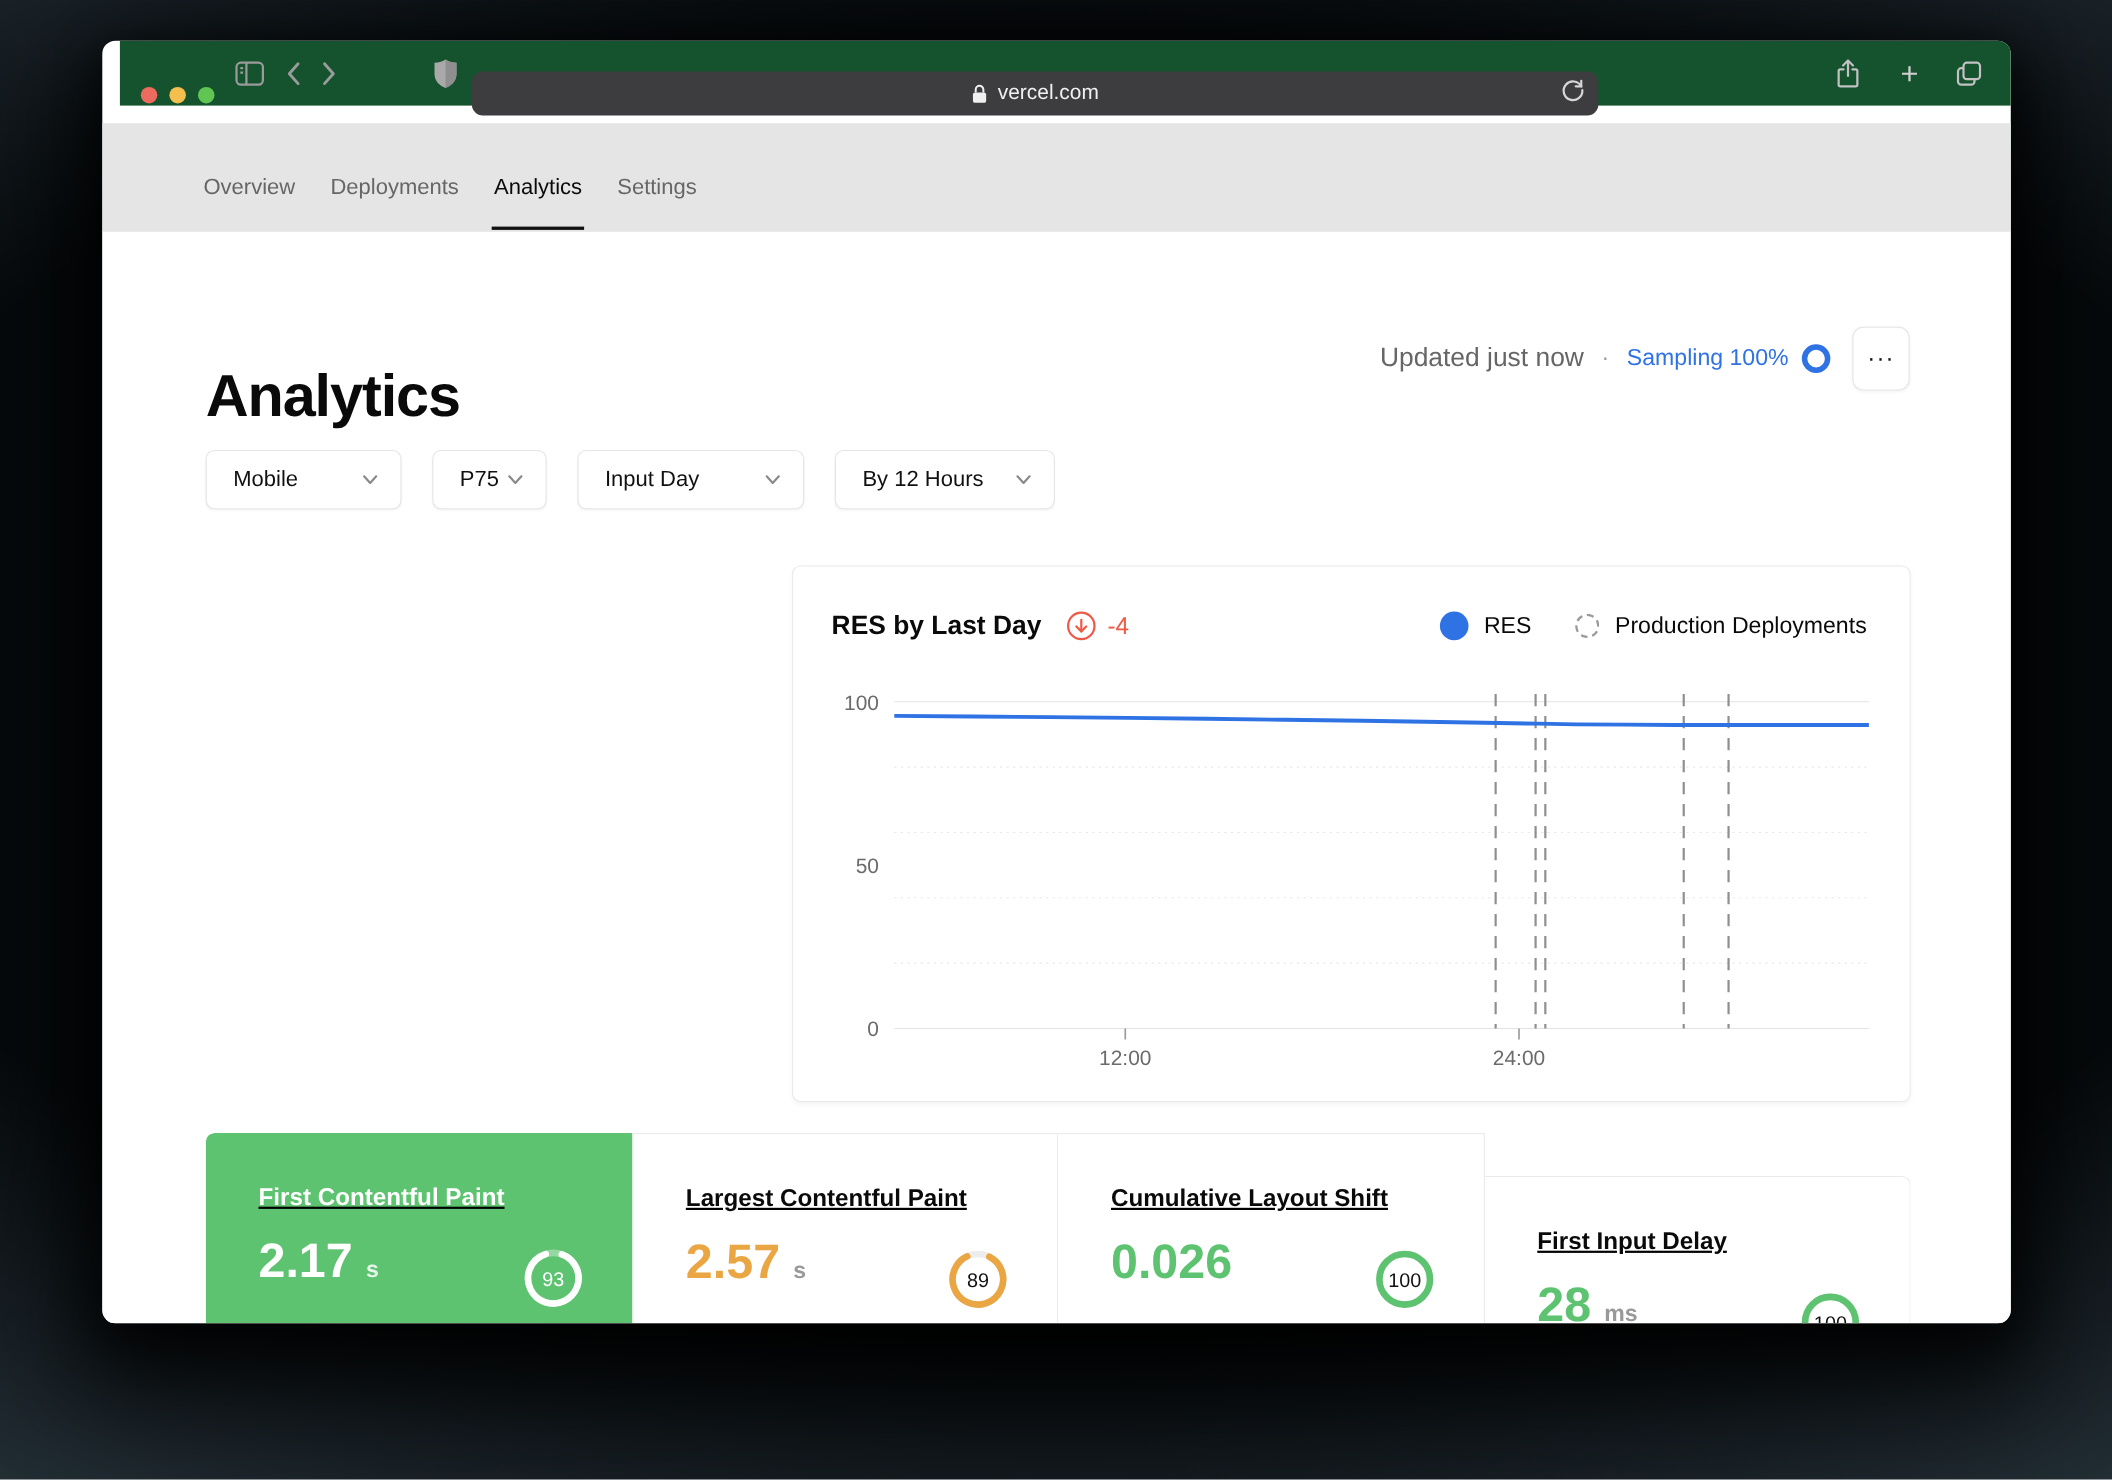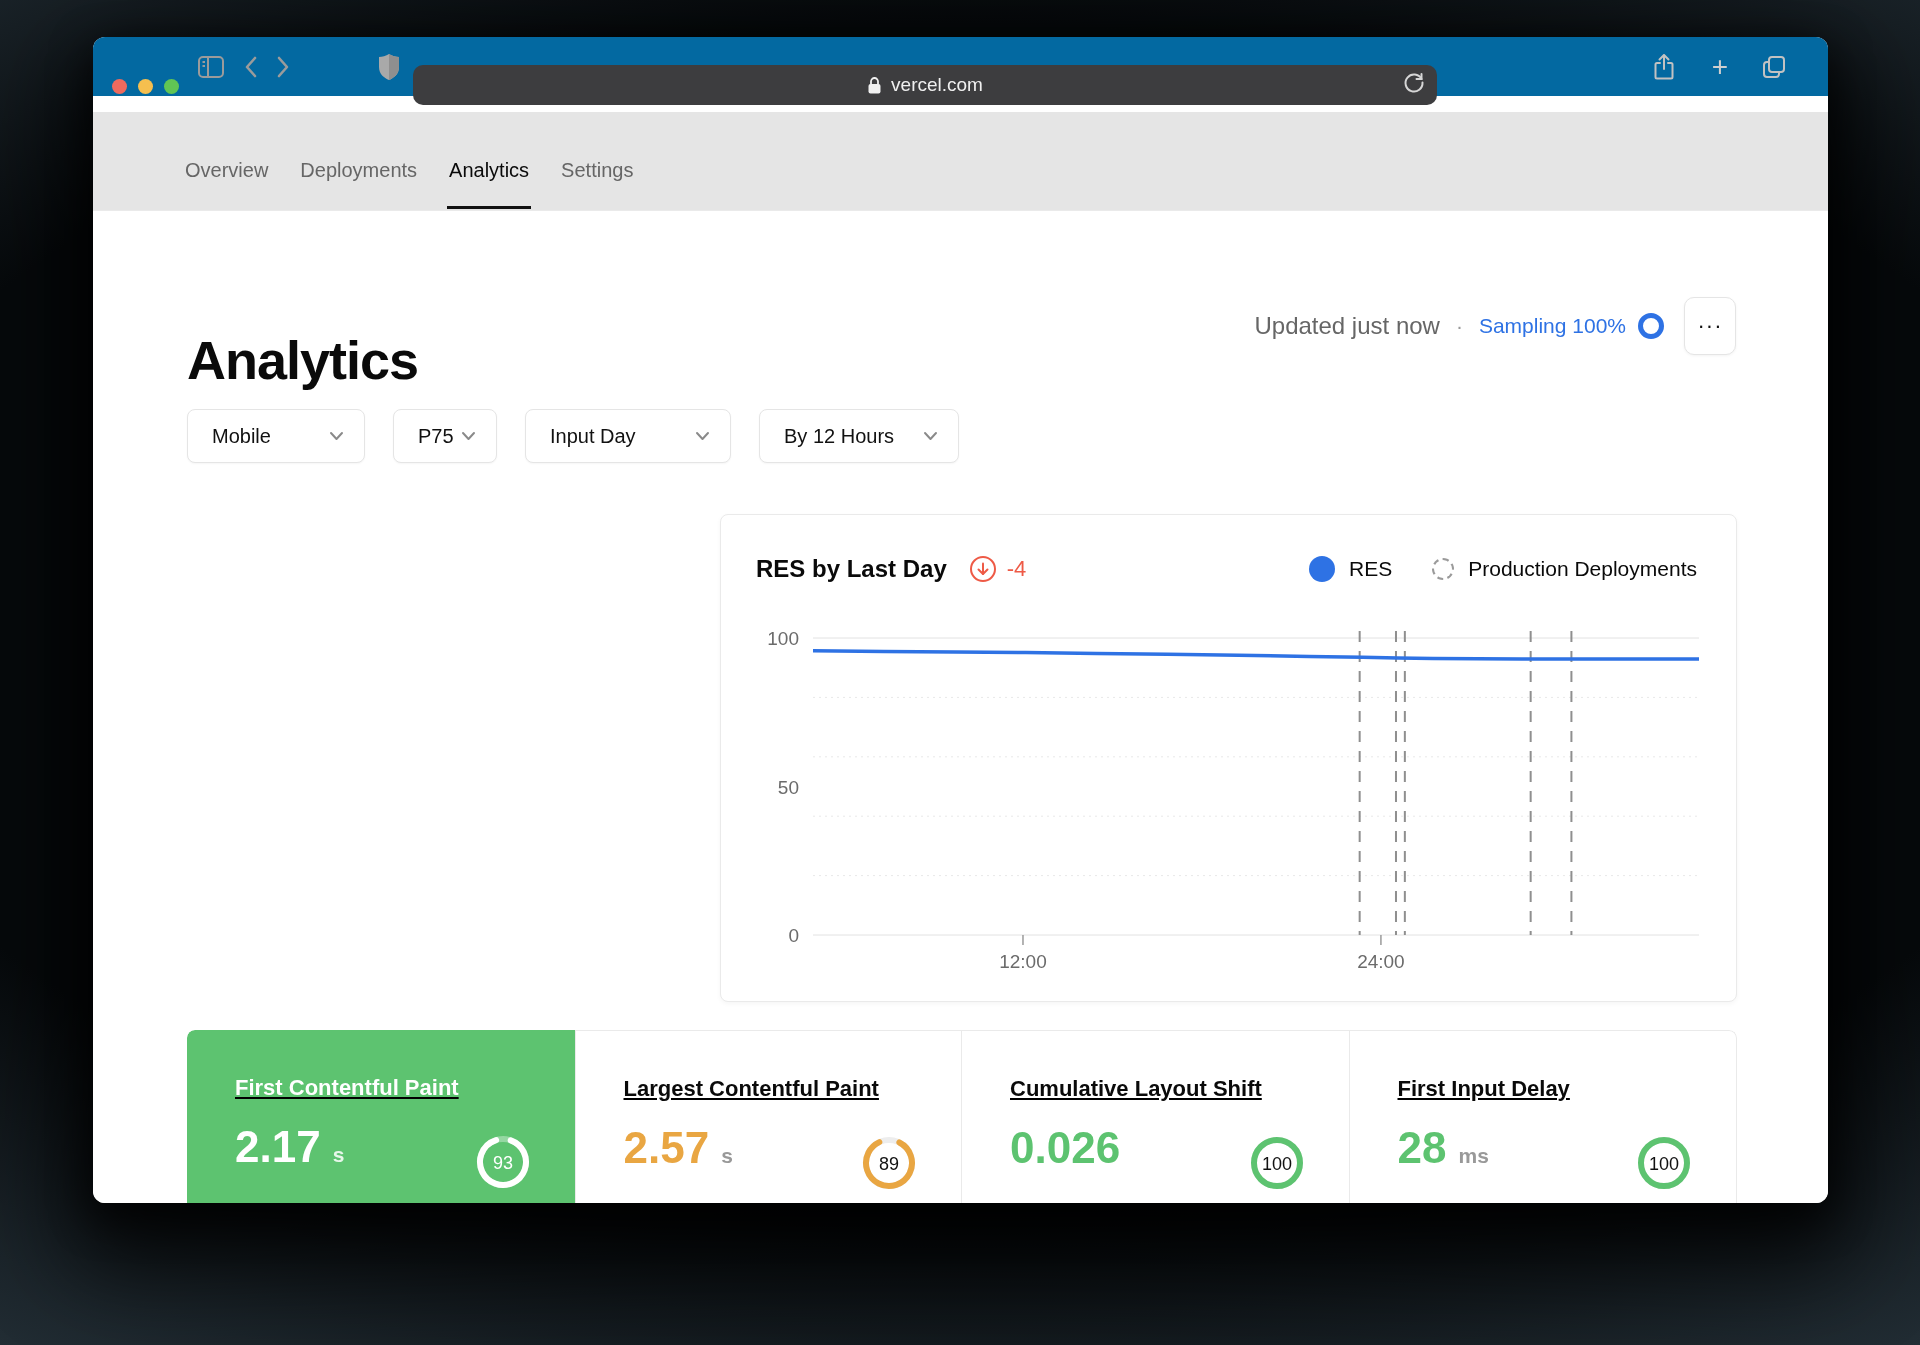--- a/index.html
+++ b/index.html
@@ -7,21 +7,21 @@
   body {
     position:relative; overflow:hidden;
     background: radial-gradient(115% 85% at 50% 46%, #06090b 52%, #2c3a43 86%, #41525c 100%);
   }
   .window {
     position:absolute; left:93px; top:37px; width:1735px; height:1166px;
     border-radius:12px; overflow:hidden; background:#fff;
     box-shadow: 0 40px 90px 20px rgba(0,0,0,0.8), 0 12px 40px rgba(0,0,0,0.65);
   }
   
-  .titlebar { position:relative; height:59px; background:#0369a1; }
+  .titlebar { position:relative; height:59px; background:#14532d;margin-left:16px; }
   .traffic { position:absolute; top:42px; width:15px; height:15px; border-radius:50%; }
   .t-red { left:19px;  background:#ed6a5e; }
   .t-yellow { left:45px; background:#f5bf4f; }
   .t-green { left:71px; background:#61c554; }
   .tb-icon { position:absolute; top:50%; transform:translate(-50%,-50%); display:flex; align-items:center; justify-content:center; }
   .tb-icon svg { display:block; }
   .urlbar {
     position:absolute; left:320px; top:28px; width:1024px; height:40px;
     background:#3d3d3f; border-radius:10px; display:flex; align-items:center; justify-content:center;
     color:#f0f0f0; font-size:19px;
@@ -85,21 +85,21 @@
   .grid.dotted { stroke:#e8e8e8; stroke-width:1; stroke-dasharray:2 4; }
   .ytick, .xtick { fill:#6b6b6b; font-size:19px; }
   .xtickline { stroke:#9a9a9a; stroke-width:1.5; }
   .deploy { stroke:#8f8f8f; stroke-width:2; stroke-dasharray:11 9; }
   .resline { stroke:#2e72e4; stroke-width:3.5; fill:none; }
   
   .metrics { position:absolute; left:94px; top:819px; width:1550px; height:173px; display:grid; grid-template-columns:repeat(4,1fr); border-radius:8px 8px 0 0; overflow:hidden; }
   .metric-card { position:relative; background:#fff; border:1px solid #eaeaea; border-bottom:none; border-left:none; padding:45px 0 0 48px; cursor:pointer;text-decoration:underline; }
   .metric-card:nth-child(2){ border-left:1px solid #eaeaea; }
   .metric-card:first-child { border:none; border-radius:8px 0 0 0; background:#5dc370; }
-  .metric-card:last-child { border-radius:0 8px 0 0; }
+  .metric-card:last-child { border-radius:0 8px 0 0;margin-top:39px; }
   .metric-title { font-size:22px; font-weight:600; color:#0a0a0a; }
   .metric-card.green .metric-title { color:#fff; }
   .metric-value-row { position:absolute; left:48px; top:92px; display:flex; align-items:baseline; gap:12px; }
   .metric-value { font-size:44px; font-weight:700; }
   .metric-unit { font-size:21px; font-weight:600; color:#999; }
   .metric-card.green .metric-value { color:#fff; }
   .metric-card.green .metric-unit { color:rgba(255,255,255,0.85); }
   .metric-card.lcp .metric-value { color:#e9a642; }
   .metric-card.cls .metric-value, .metric-card.fid .metric-value { color:#5dc370; }
   .metric-ring { position:absolute; right:44px; top:104px; }

